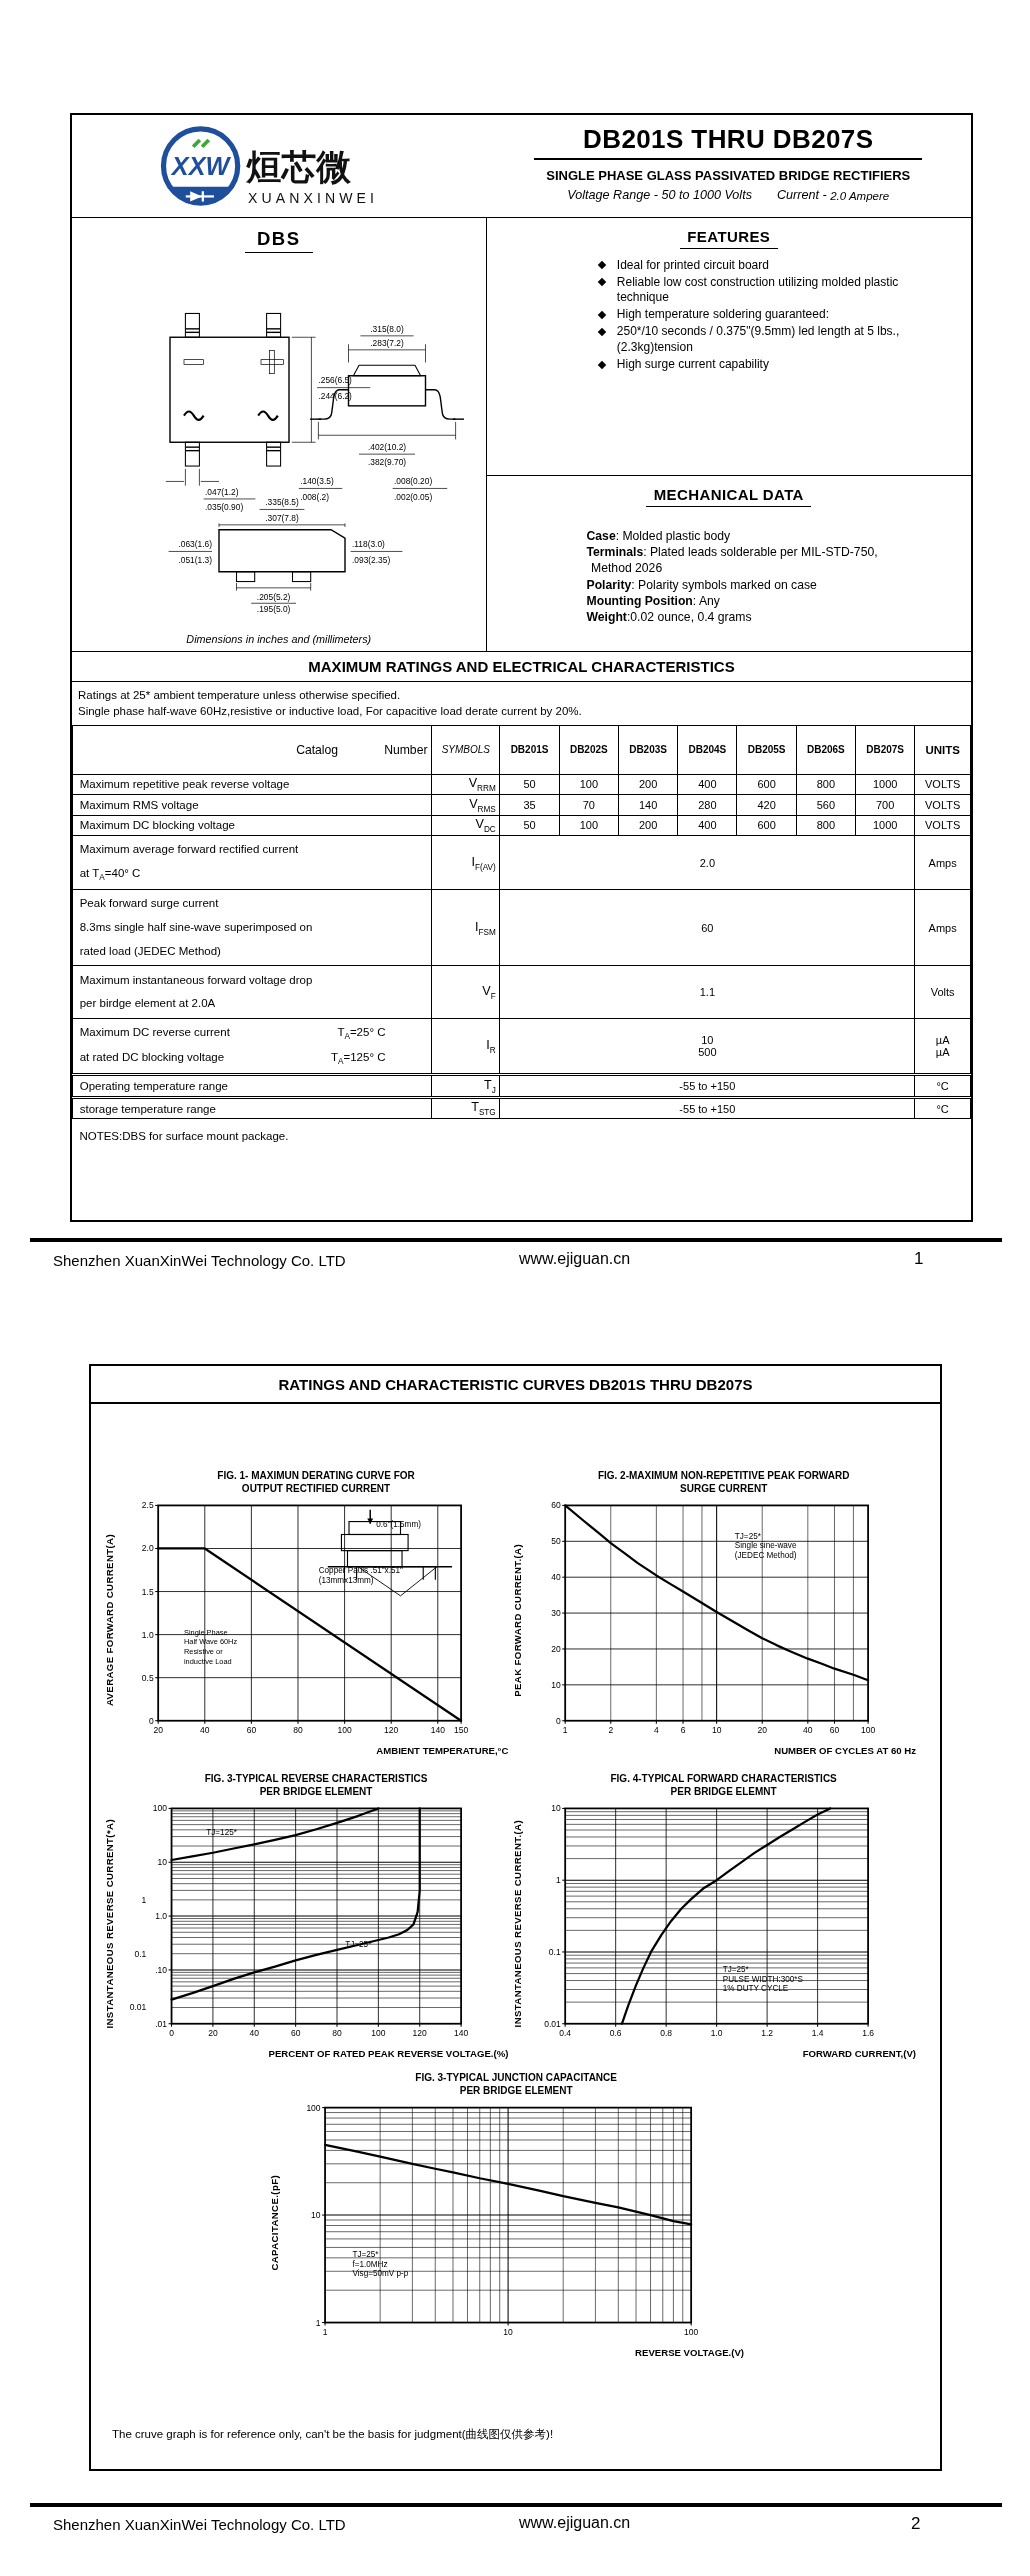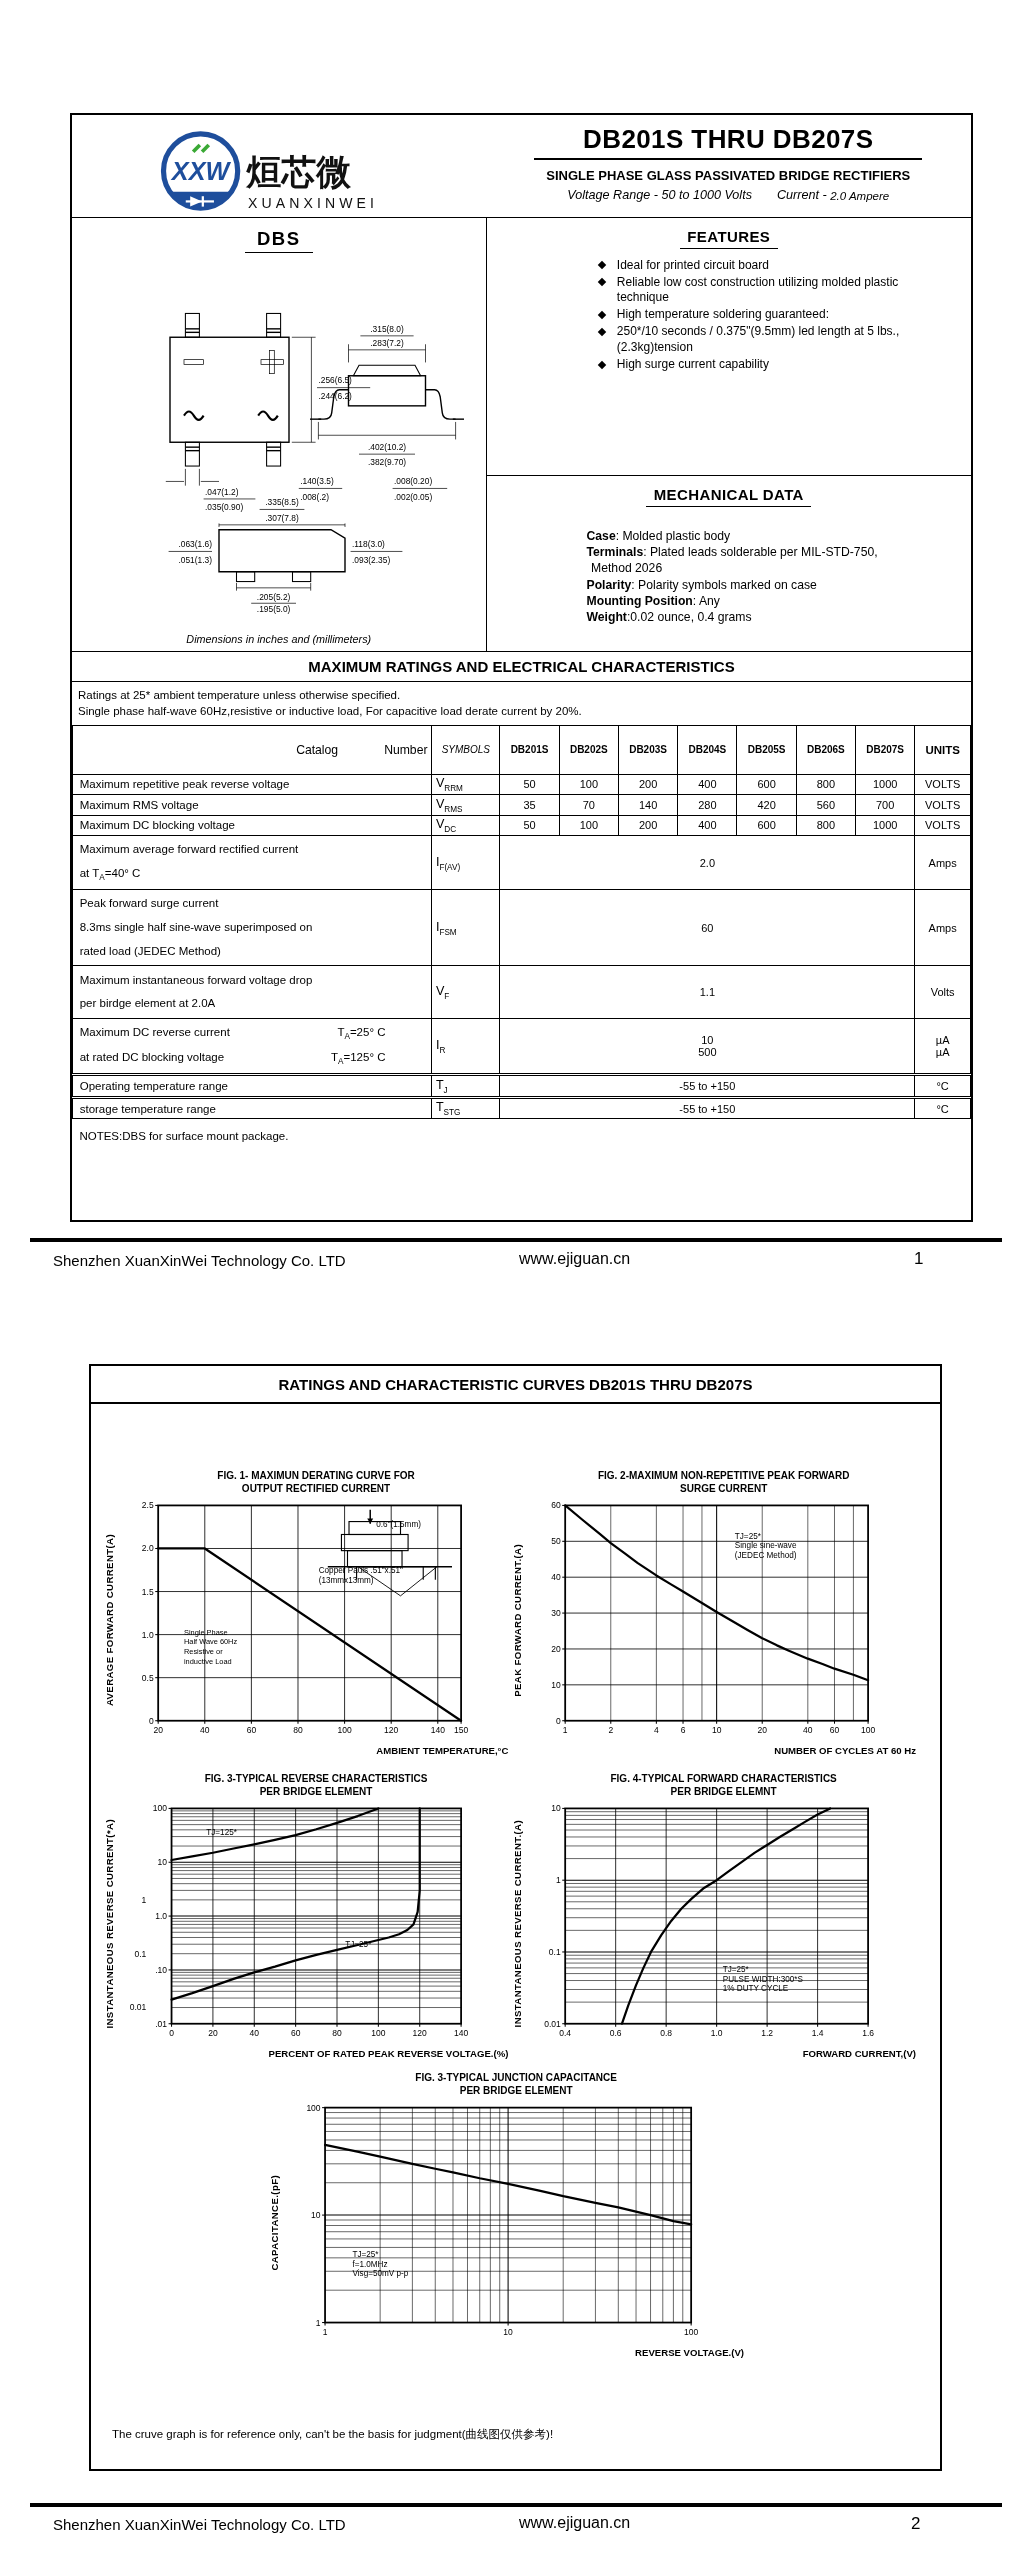--- a/index.html
+++ b/index.html
@@ -4,21 +4,21 @@
 <style>
   html,body{margin:0;padding:0}
   body{position:relative;width:1031px;height:2576px;background:#fff;
        font-family:"Liberation Sans",sans-serif;color:#000}
   .page{position:absolute;border:2.2px solid #000;background:#fff}
   #page1{left:70px;top:113px;width:899px;height:1105px}
   #page2{left:89px;top:1364px;width:849px;height:1103px}
 
   
   .hd{display:flex;height:102px;border-bottom:1.5px solid #000}
-  .logo-cell{width:46%;display:flex;align-items:flex-end;justify-content:center}
+  .logo-cell{width:46%;display:flex;align-items:center;justify-content:center}
   .title-cell{flex:1;text-align:center;padding-top:9px}
   .doc-title{font-size:26px;font-weight:700;letter-spacing:0.4px}
   .title-rule{width:80%;height:2.2px;background:#000;margin:3px auto 7.4px}
   .doc-sub{font-size:13px;font-weight:700}
   .doc-range{font-size:12.6px;font-style:italic;margin-top:5.2px}
   .doc-range .gap{display:inline-block;width:25px}
   .doc-range .curval{position:relative;top:1.5px;font-size:11.5px}
 
   
   .cols{display:flex;height:433px;border-bottom:1.5px solid #000}
@@ -50,21 +50,21 @@
   thead th{height:45px;border-bottom:1.5px solid #000}
   th.cat{text-align:right;font-weight:400;font-size:12.2px;padding-left:7.4px}
   th.cat .w2{display:inline-block;margin-left:46px}
   th.symhead{font-style:italic;font-weight:400;font-size:10px;text-align:center}
   th.type{font-size:10px;font-weight:700;padding:1.5px 0.7px;text-align:center}
   th.unitsh{font-size:11.5px;font-weight:700;text-align:center}
   td.param{font-size:11.5px;padding:2.2px 6.7px}
   .pl{display:flex}
   .pl .cond{margin-left:auto;margin-right:39px;white-space:nowrap}
   .roomy .pl{line-height:2.05}
-  td.sym{text-align:left;font-size:12.6px}
+  td.sym{text-align:right;font-size:12.6px}
   sub{font-size:8.2px}
   td.val,td.spanv,td.unitc{text-align:center}
   tr.dsep td{border-top:3px double #000}
   .after-notes{font-size:11.5px;padding:10.4px 7.4px}
 
   
   .hr{position:absolute;left:30px;width:972px;height:3.7px;background:#000}
   #hr1{top:1238px}#hr2{top:2503px}
   .ftxt{position:absolute;font-size:15px}
   .site{font-size:16px}

